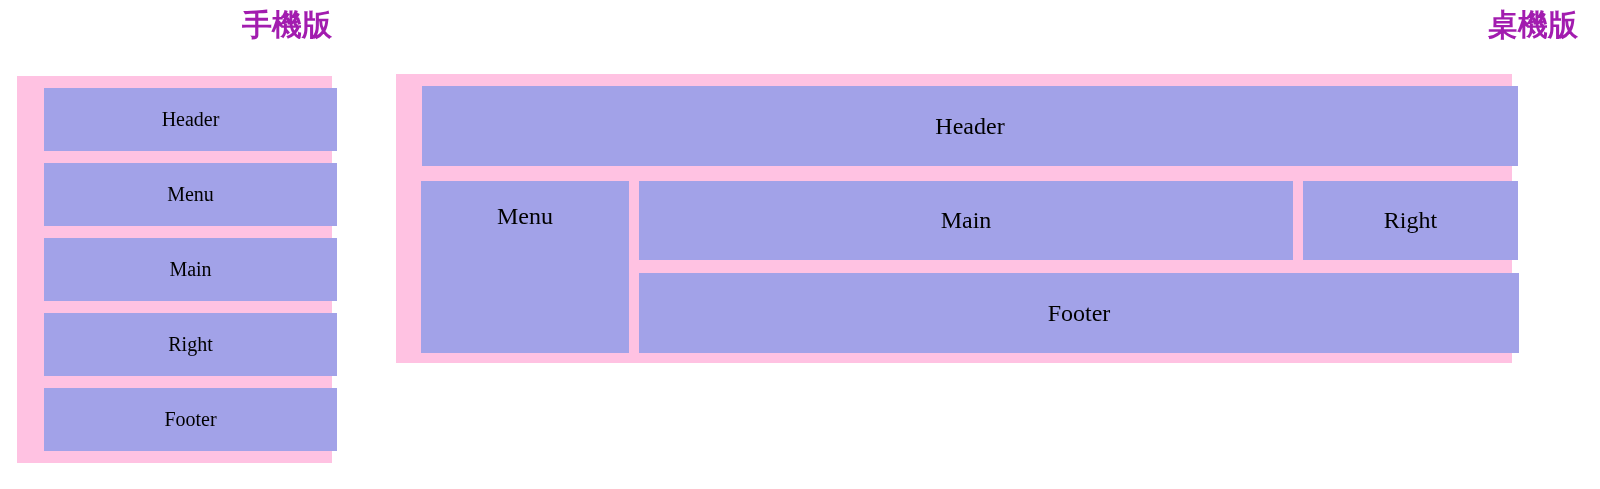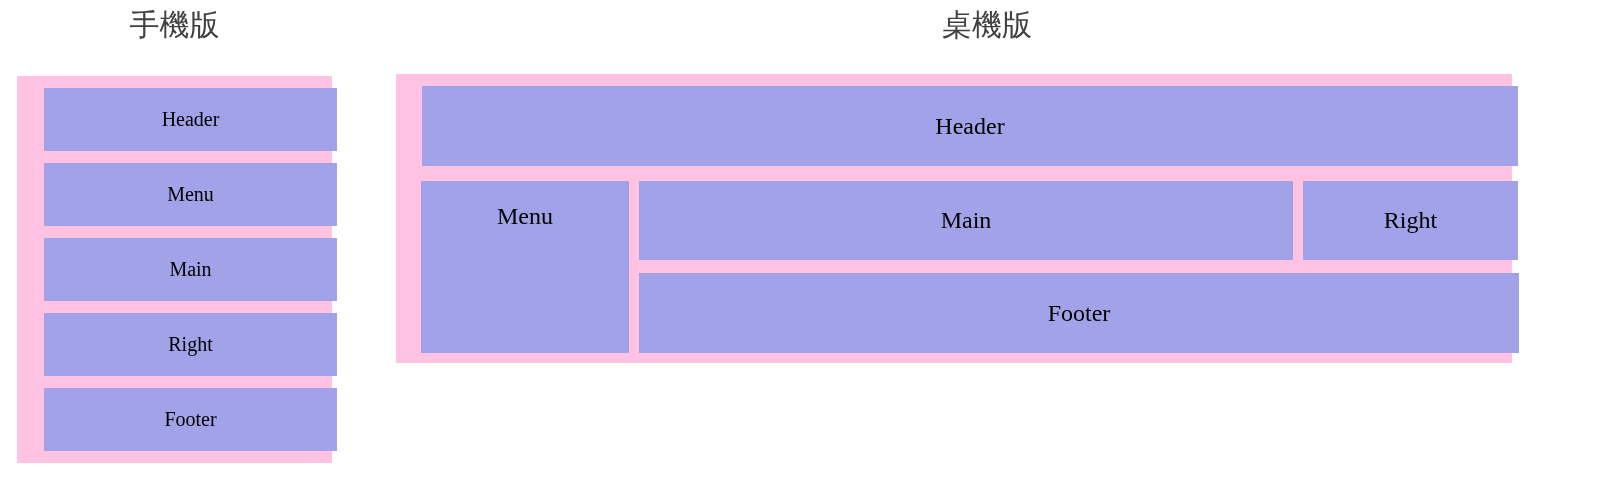--- a/index.html
+++ b/index.html
@@ -7,25 +7,25 @@
     position: relative;
     width: 1600px;
     height: 489px;
     background: #ffffff;
     font-family: "Liberation Serif", serif;
     overflow: hidden;
   }
   .diagram-title {
     position: absolute;
     font-family: "Liberation Sans", sans-serif;
-    font-weight: normal;
+    font-weight: bold;
     font-size: 30px;
     line-height: 36px;
-    color: #404040;
-    text-align: center;
+    color: #a21caf;
+    text-align: right;
     top: 7px;
   }
   #mobile-title  { left: 17px;  width: 315px; }
   #desktop-title { left: 396px; width: 1182px; }
 
   .panel {
     position: absolute;
     background: var(--panel_pink, #ffc2e2);
   }
   #mobile-panel  { left: 17px;  top: 76px; width: 315px;  height: 387px; }

